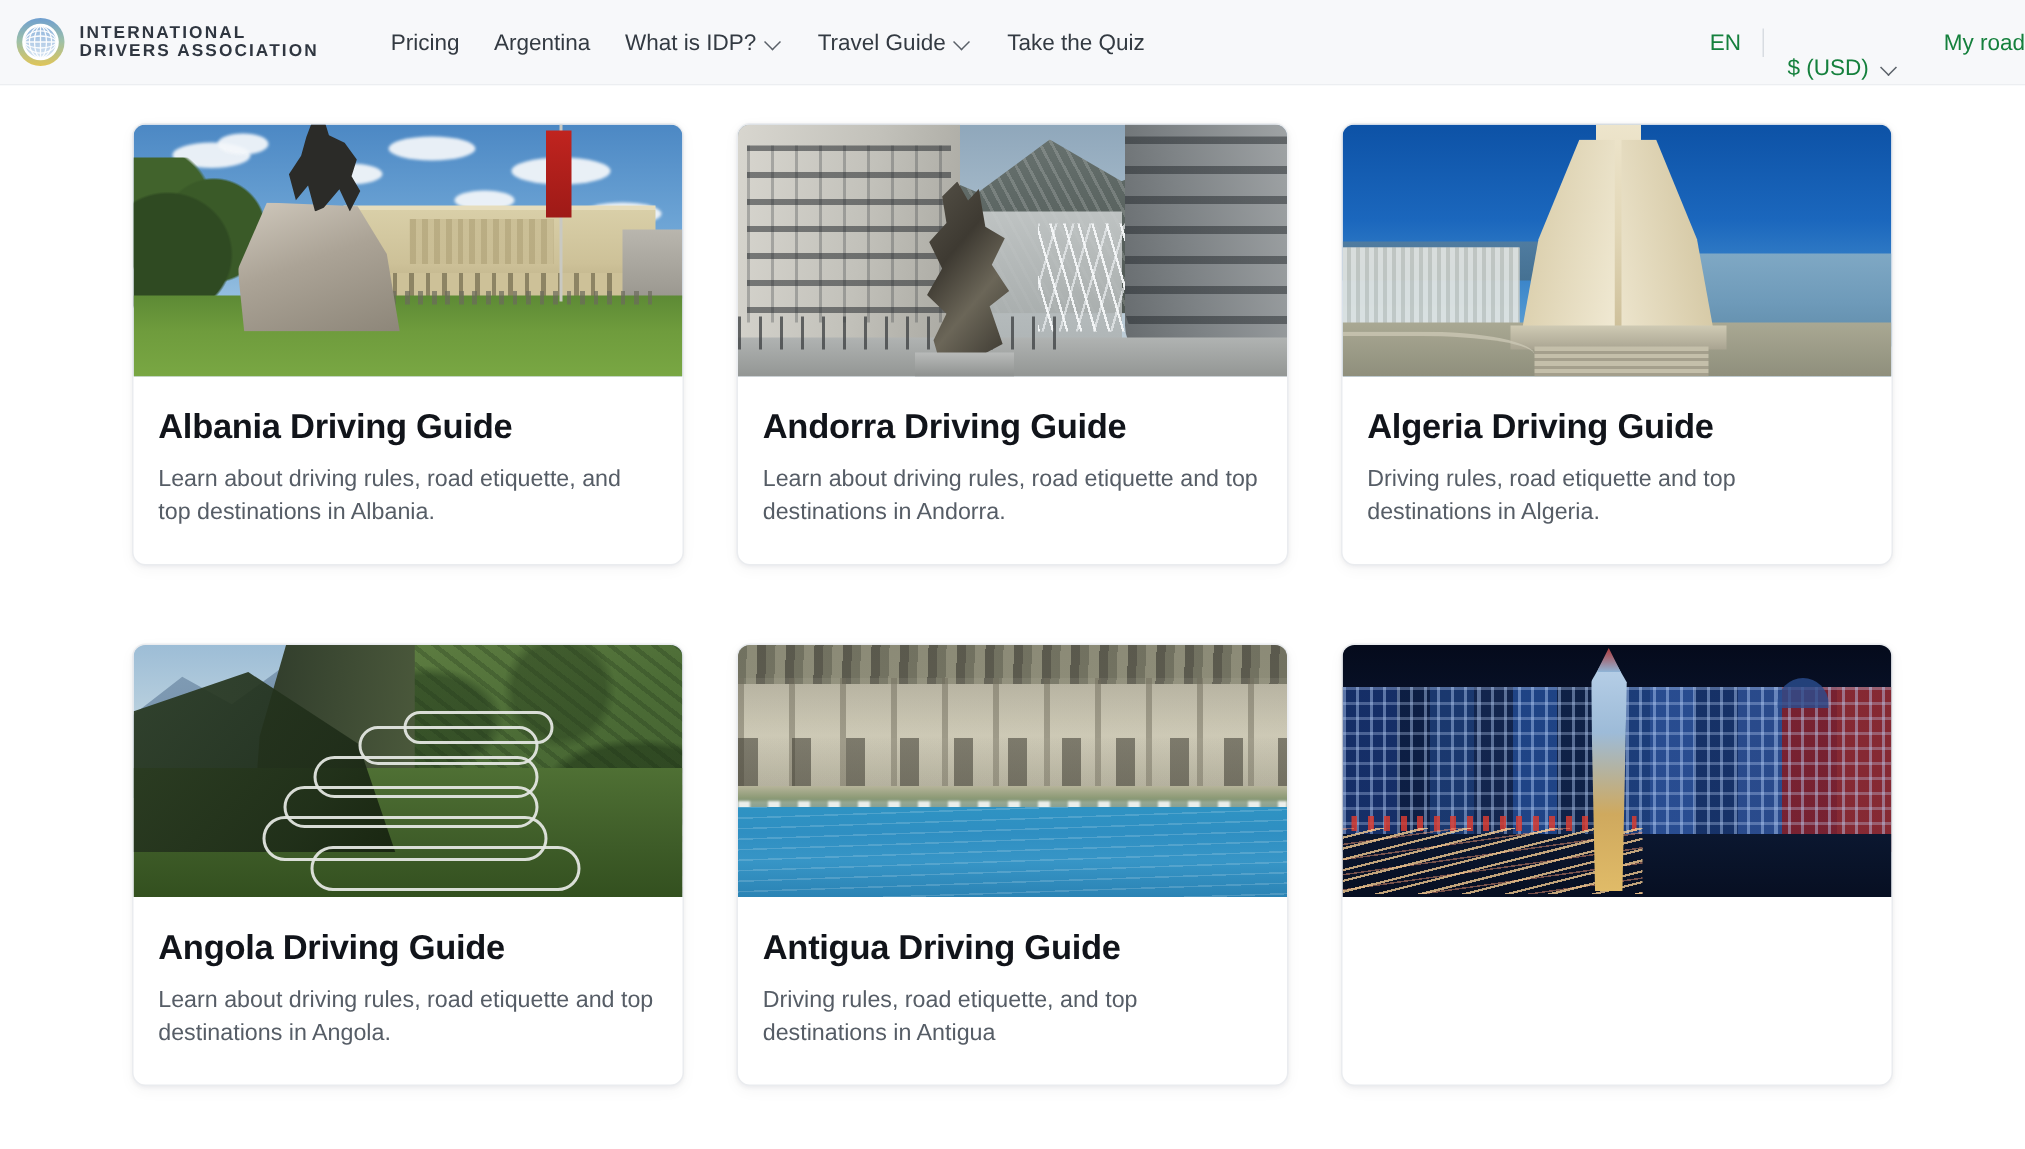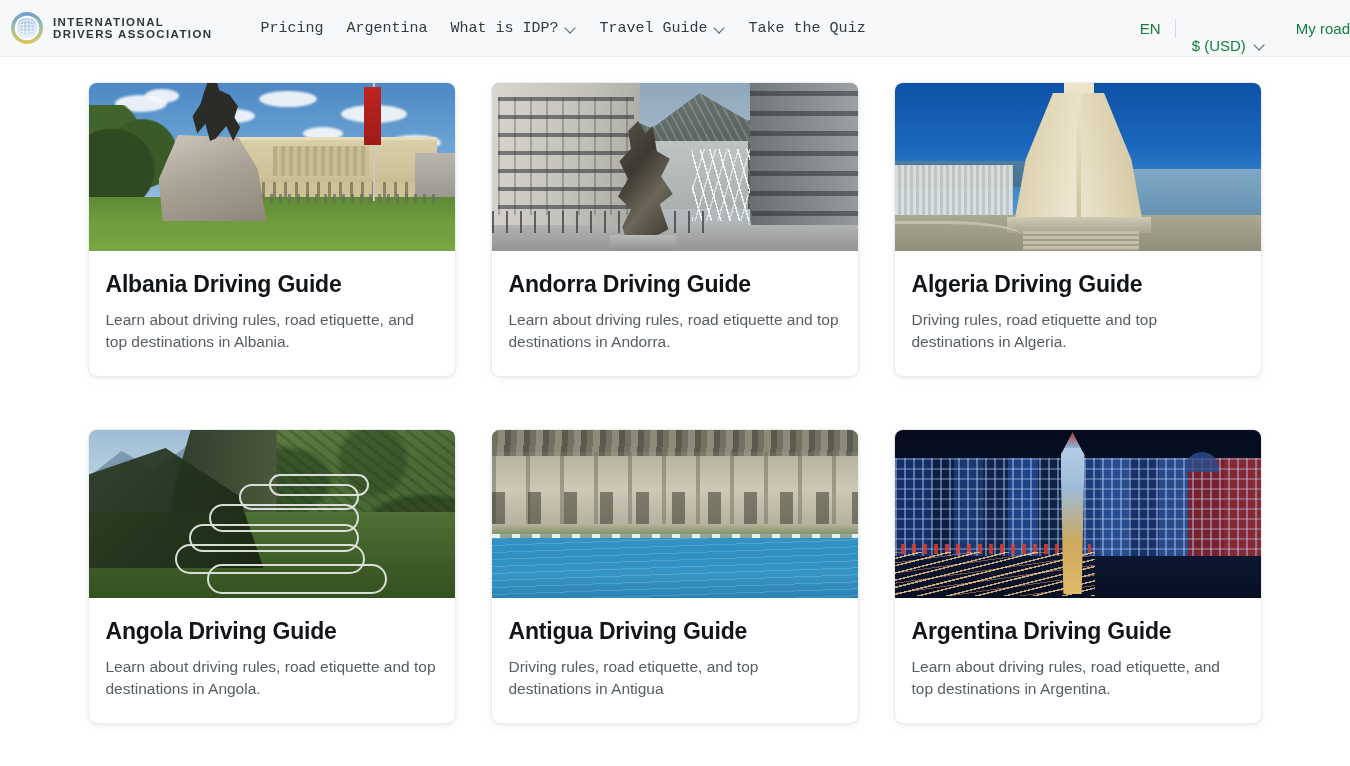--- a/index.html
+++ b/index.html
@@ -24,21 +24,21 @@
   .logo-mark { width: 34px; height: 34px; position: relative; flex: 0 0 auto; }
   .brand-text { line-height: 1.08; }
   .brand-line {
     font-size: 11.5px; font-weight: 700; letter-spacing: 1.4px;
     color: #2f3640; white-space: nowrap;
   }
 
   .nav { display: flex; align-items: center; gap: 23px; margin-left: 48px; }
   .nav-item {
     display: flex; align-items: center; gap: 7px;
-    font-size: 15px; color: #333a42; white-space: nowrap; cursor: pointer; font-family: Liberation Mono, monospace;
+    font-size: 15px; color: #333a42; white-space: nowrap; cursor: pointer;
   }
   .chev { display: inline-block; width: 11px; height: 11px; position: relative; }
   .chev::before {
     content: ""; position: absolute; left: 0; top: 1px;
     width: 7px; height: 7px;
     border-right: 1.6px solid #5a6068; border-bottom: 1.6px solid #5a6068;
     transform: rotate(45deg);
   }
 
   .header-right {
@@ -572,20 +572,16 @@
         <div class="layer arg-glow"></div>
         <div class="layer arg-blocks"></div>
         <div class="layer arg-windows"></div>
         <div class="layer arg-dome"></div>
         <div class="layer arg-plaza"></div>
         <div class="layer arg-redrow"></div>
         <div class="layer arg-trails"></div>
         <div class="layer arg-obelisk"></div>
         <div class="layer arg-obelisk-tip"></div>
       </div>
-      <div class="card-body">
-        <div class="card-title">Argentina Driving Guide</div>
-        <div class="card-desc">Learn about driving rules, road etiquette, and top destinations in Argentina.</div>
-      </div>
     </div>
 
   </div>
 </div>
 
 </body></html>

